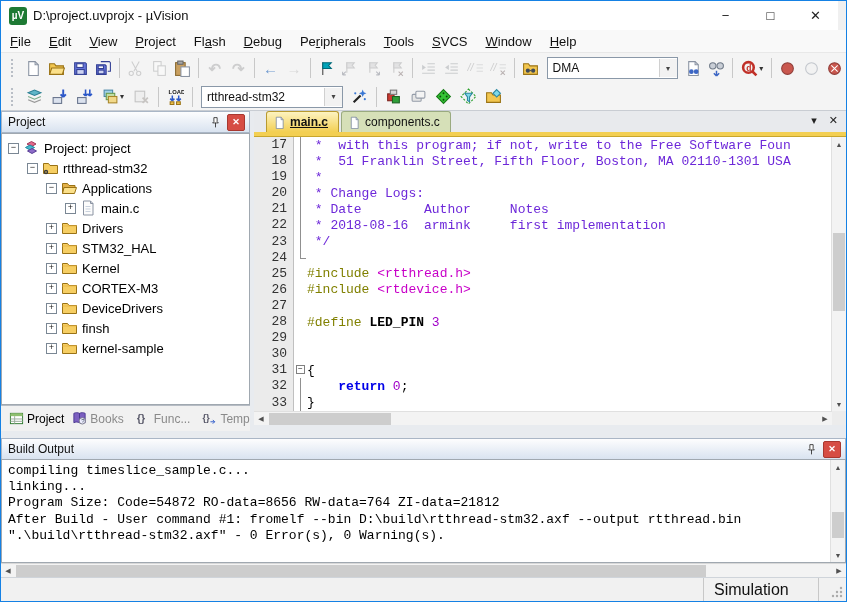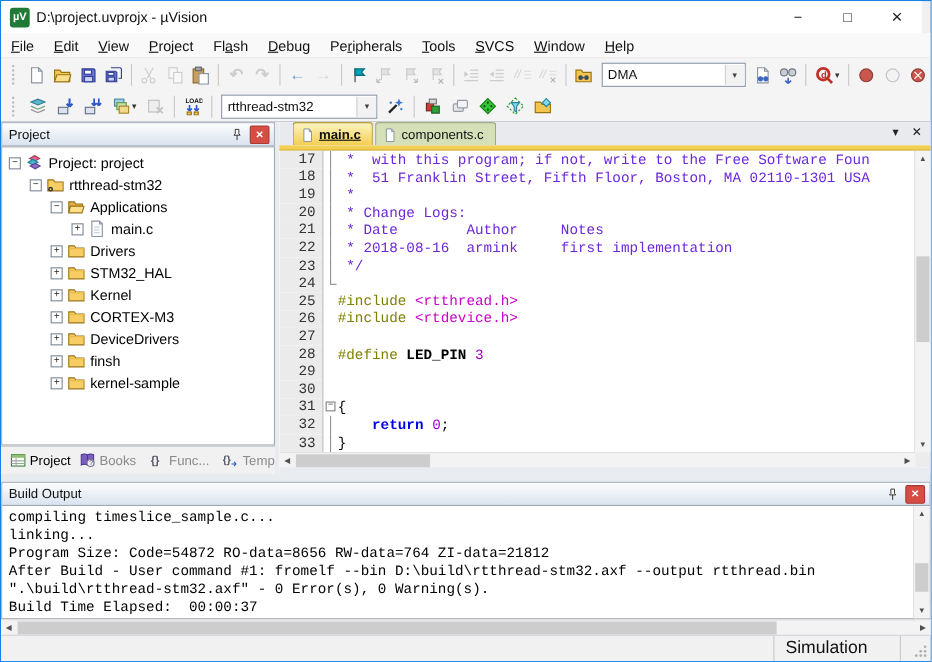--- a/index.html
+++ b/index.html
@@ -616,21 +616,20 @@
           </svg>
         </span>
       <span class="xbtn">✕</span>
     </div>
     <div id="bout">
         <div class="bline">compiling timeslice_sample.c...</div>
         <div class="bline">linking...</div>
         <div class="bline">Program Size: Code=54872 RO-data=8656 RW-data=764 ZI-data=21812</div>
         <div class="bline">After Build - User command #1: fromelf --bin D:\build\rtthread-stm32.axf --output rtthread.bin</div>
         <div class="bline">".\build\rtthread-stm32.axf" - 0 Error(s), 0 Warning(s).</div>
-        <div class="bline">Build Time Elapsed:  00:00:37</div>
       </div>
     <div id="bvscroll" class="sb">
       <span class="sb-arrow" style="top:0;">▲</span>
       <span class="sb-thumb" style="left:1px;top:52px;width:12px;height:26px;"></span>
       <span class="sb-arrow" style="bottom:0;">▼</span>
     </div>
     <div id="bhscroll">
       <span class="sb-arrow" style="left:0;">◀</span>
       <span class="sb-thumb" style="left:15px;top:1px;width:690px;height:12px;"></span>
       <span class="sb-arrow" style="right:0;">▶</span>

